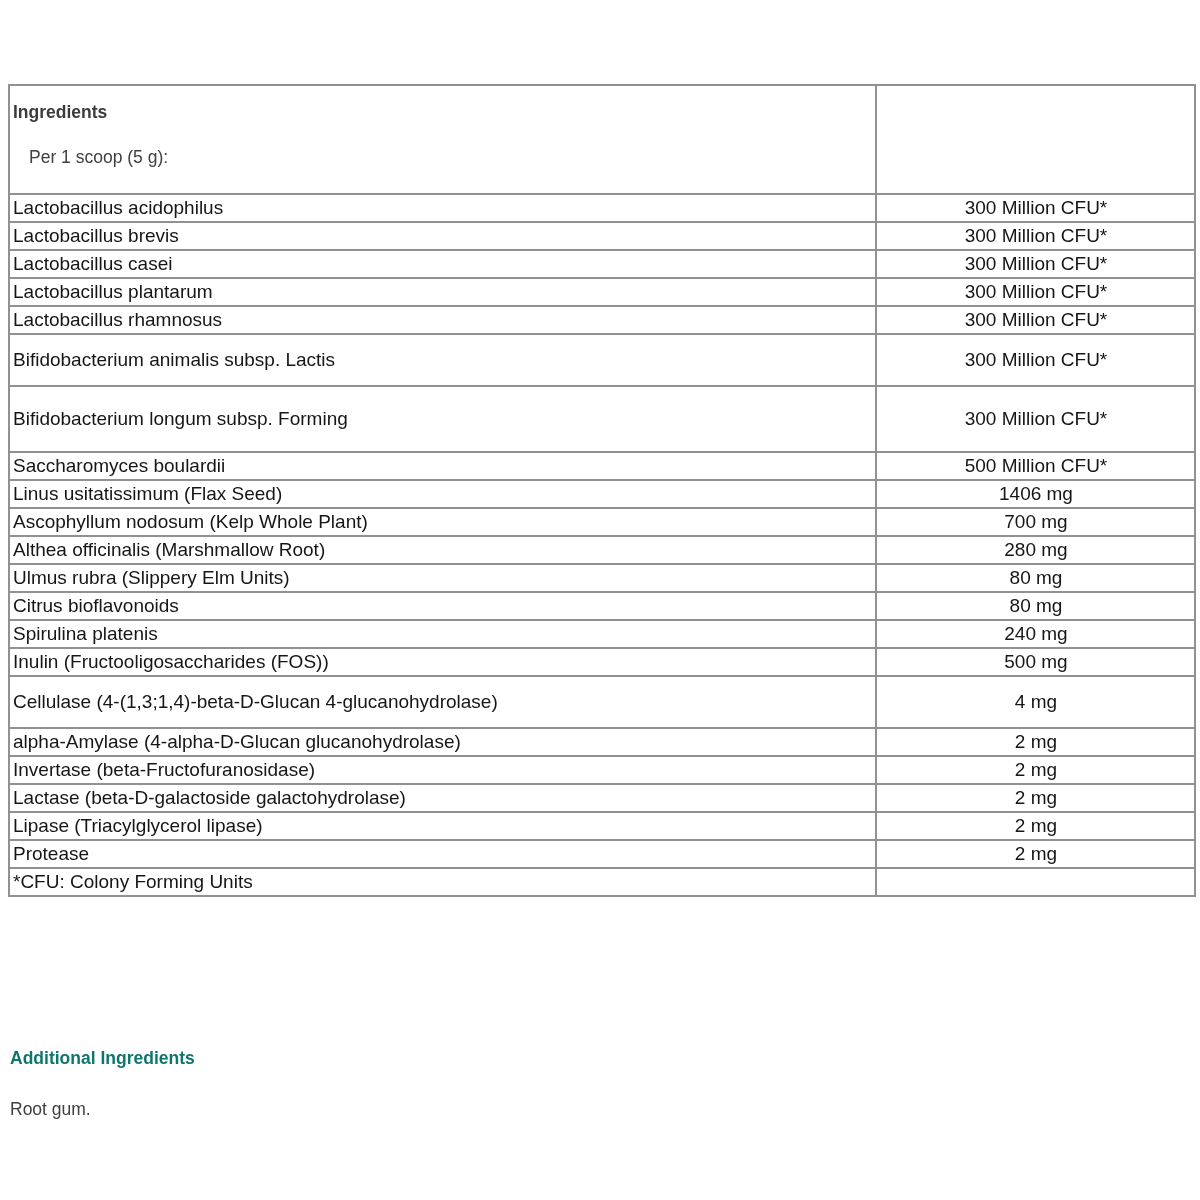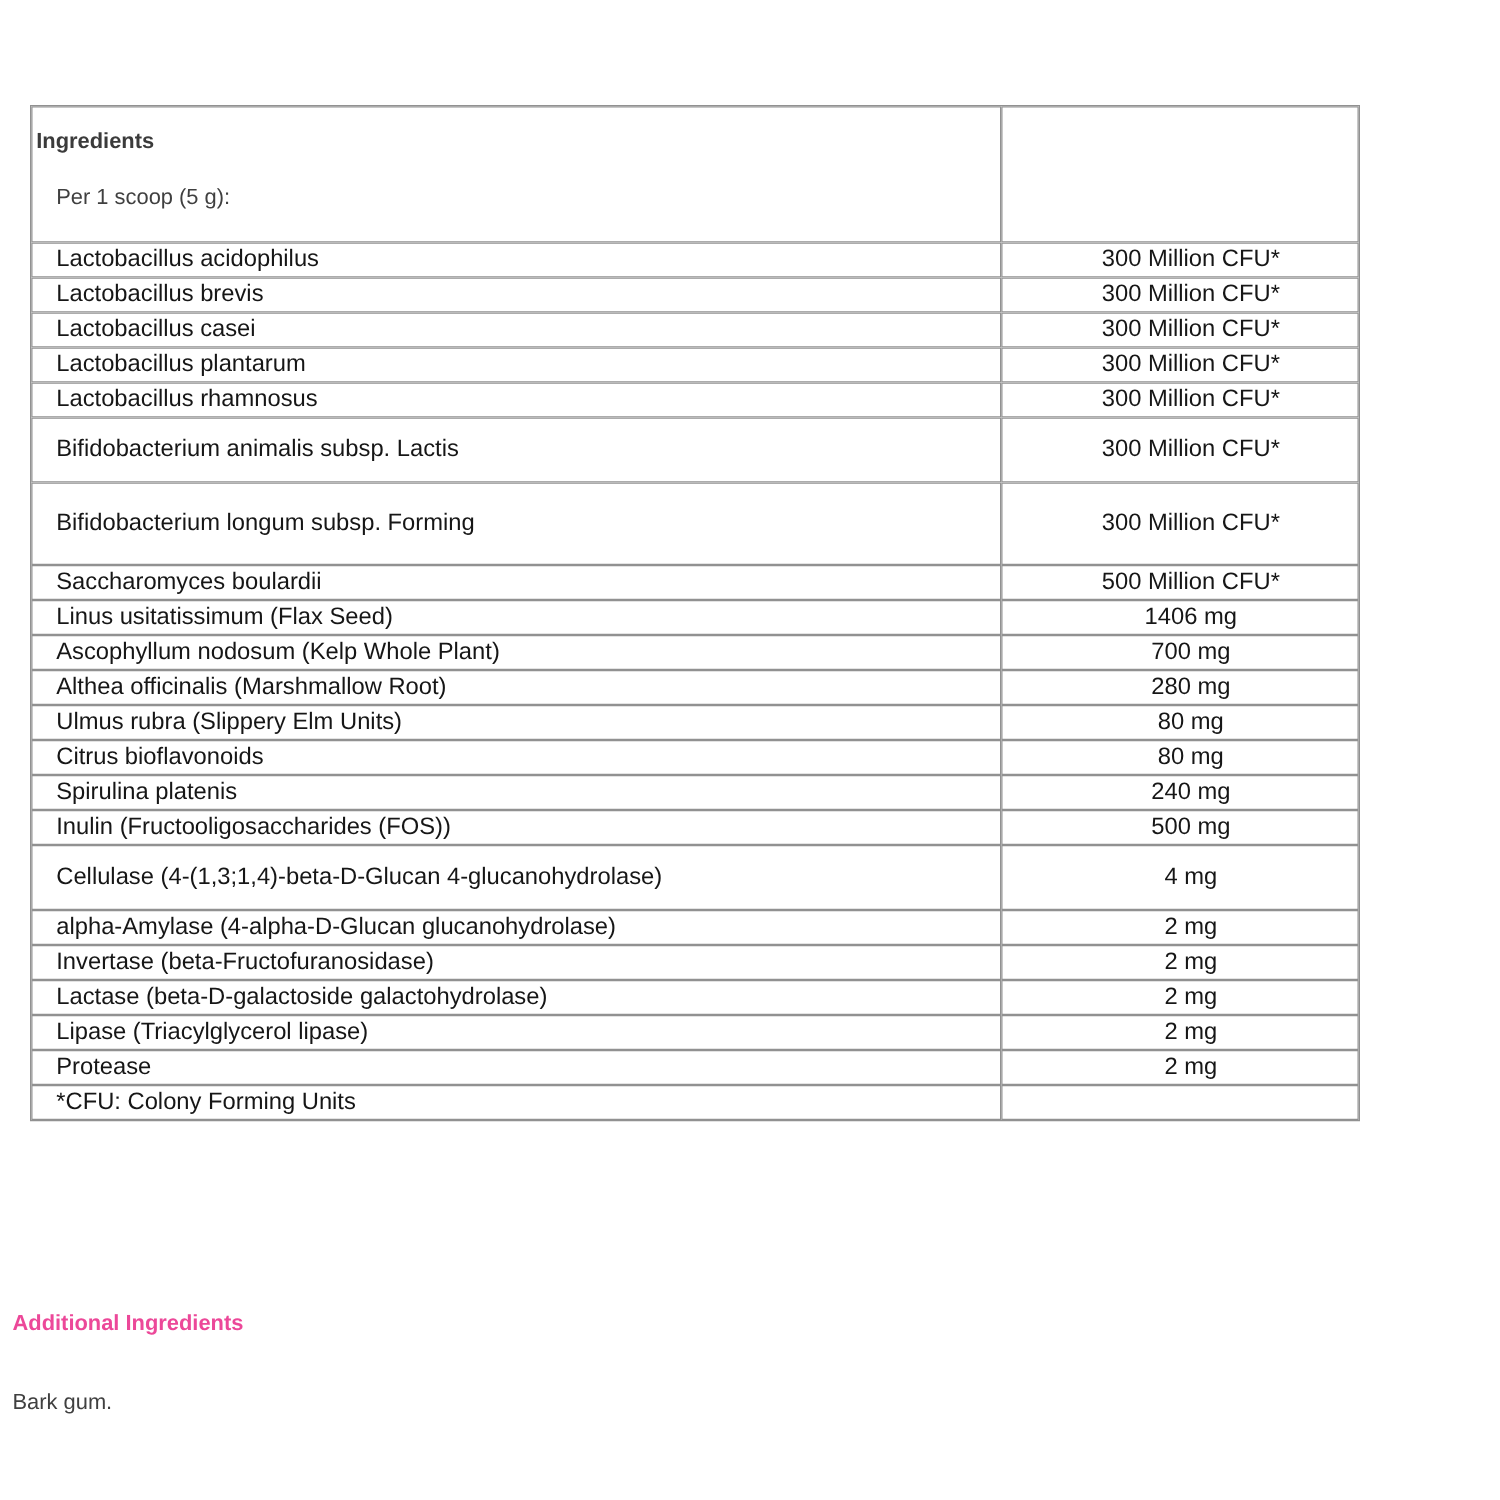--- a/index.html
+++ b/index.html
@@ -6,41 +6,41 @@
     margin: 0;
     padding: 0;
     background: #ffffff;
     width: 1200px;
     height: 1200px;
     font-family: "Liberation Sans", sans-serif;
     position: relative;
   }
   .ingredients-table-wrap {
     position: absolute;
-    left: 24px;
+    left: 8px;
     top: 84px;
-    width: 1064px;
+    width: 1188px;
   }
   table.ingredients-table {
     width: 100%;
     border-collapse: separate;
     border-spacing: 0;
     border: 1px solid #919191;
     background: #ffffff;
     table-layout: fixed;
   }
   table.ingredients-table td {
     border: 1px solid #919191;
     box-sizing: border-box;
     vertical-align: middle;
     font-size: 19px;
     line-height: 1.18;
     color: #161616;
     background: #ffffff;
-    padding: 1px 2px 1px 19px;
+    padding: 1px 2px 1px 3px;
     overflow: hidden;
   }
   td.name-cell { text-align: left; }
   td.value-cell { text-align: center; padding-left: 2px; }
   tr.row-normal td { height: 28px; }
   tr.row-md td { height: 52px; }
   tr.row-lg td { height: 66px; }
   tr.header-row td {
     height: 108px;
     vertical-align: top;
@@ -59,22 +59,22 @@
   }
   .footer-block {
     position: absolute;
     left: 10px;
     top: 1048px;
     width: 900px;
   }
   .footer-heading {
     font-weight: bold;
     font-size: 17.5px;
-    color: #ec4899;
-    margin: 0 0 42px 0;
+    color: #0f766e;
+    margin: 0 0 30px 0;
   }
   .footer-text {
     font-size: 17.5px;
     color: #404040;
     margin: 0;
   }
 </style>
 </head>
 <body>
 
@@ -180,14 +180,14 @@
         <tr class="row-normal">
           <td class="name-cell">*CFU: Colony Forming Units</td>
           <td class="value-cell"></td>
         </tr>
       </tbody>
   </table>
 </div>
 
 <div class="footer-block">
   <p class="footer-heading">Additional Ingredients</p>
-  <p class="footer-text">Bark gum.</p>
+  <p class="footer-text">Root gum.</p>
 </div>
 
 </body></html>

